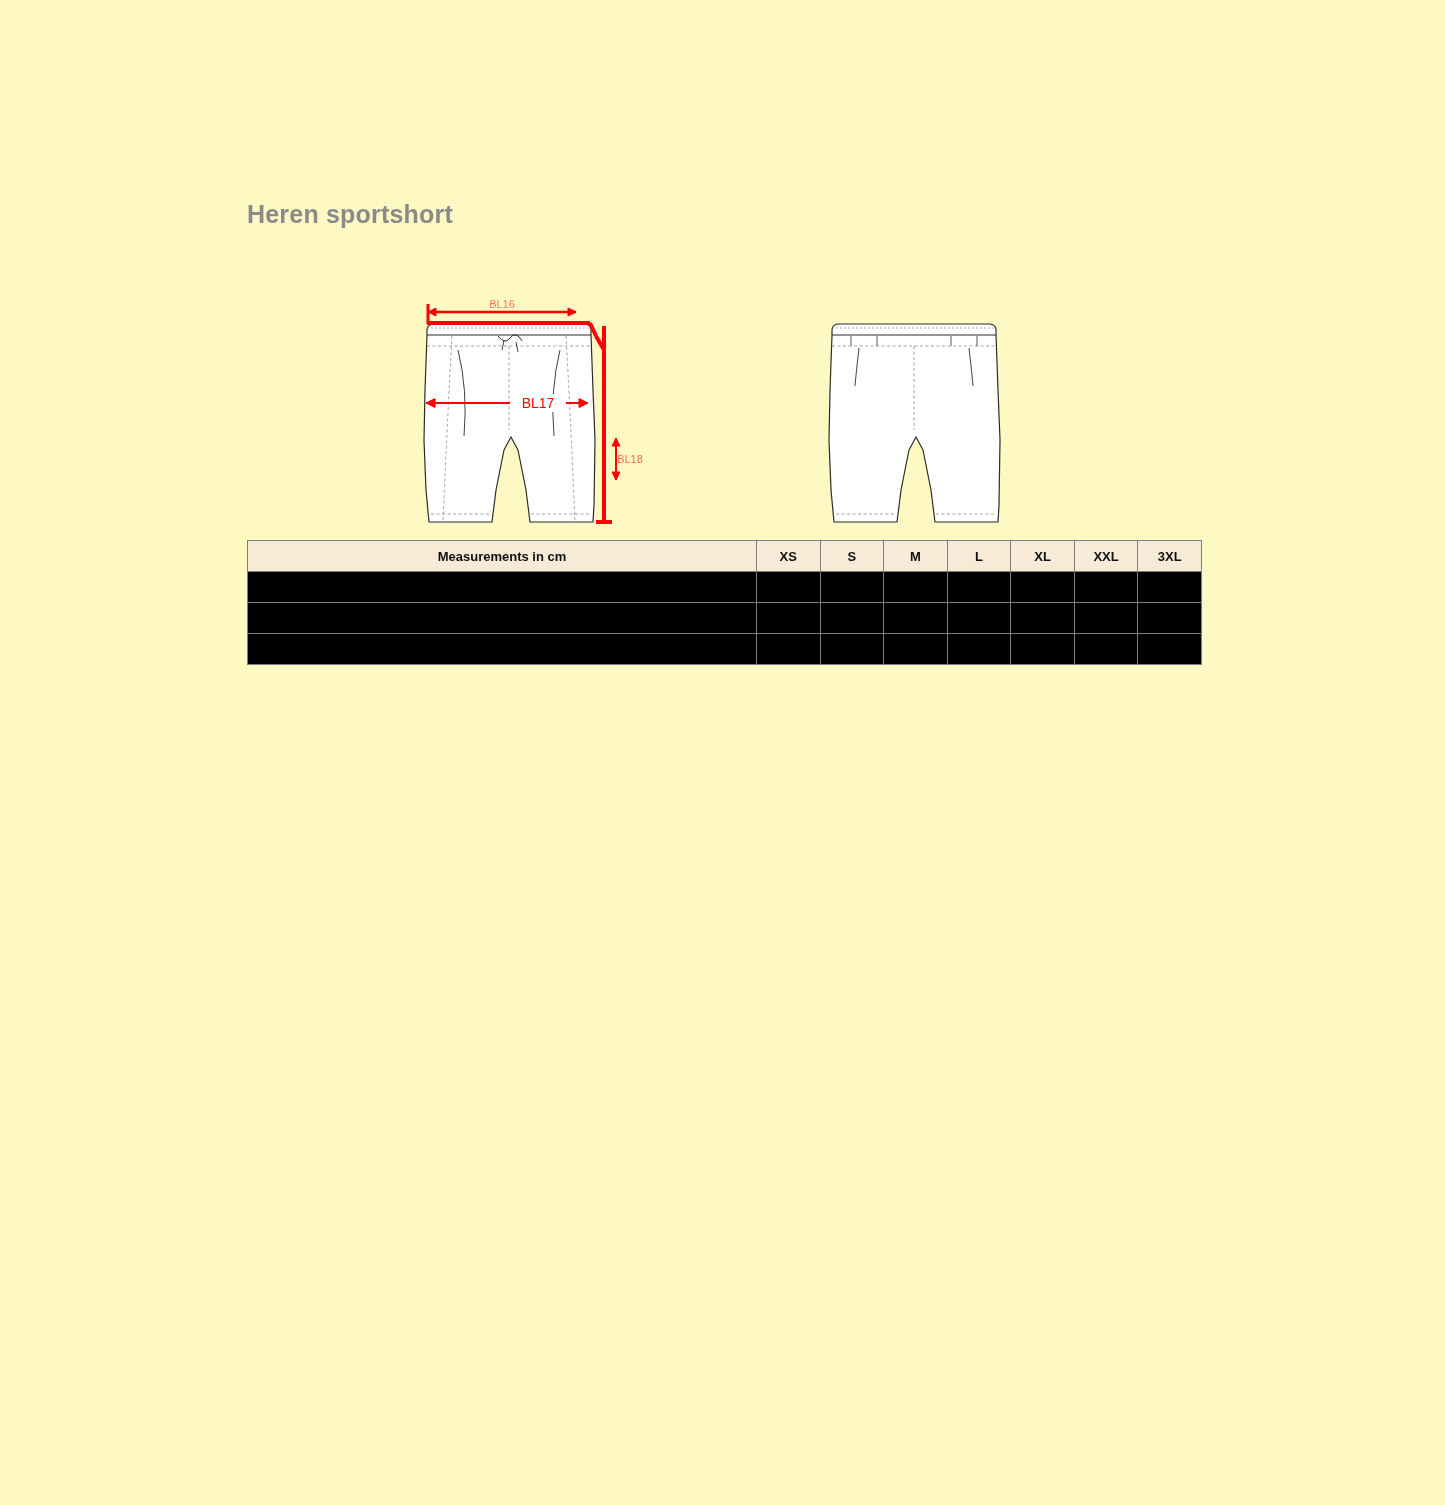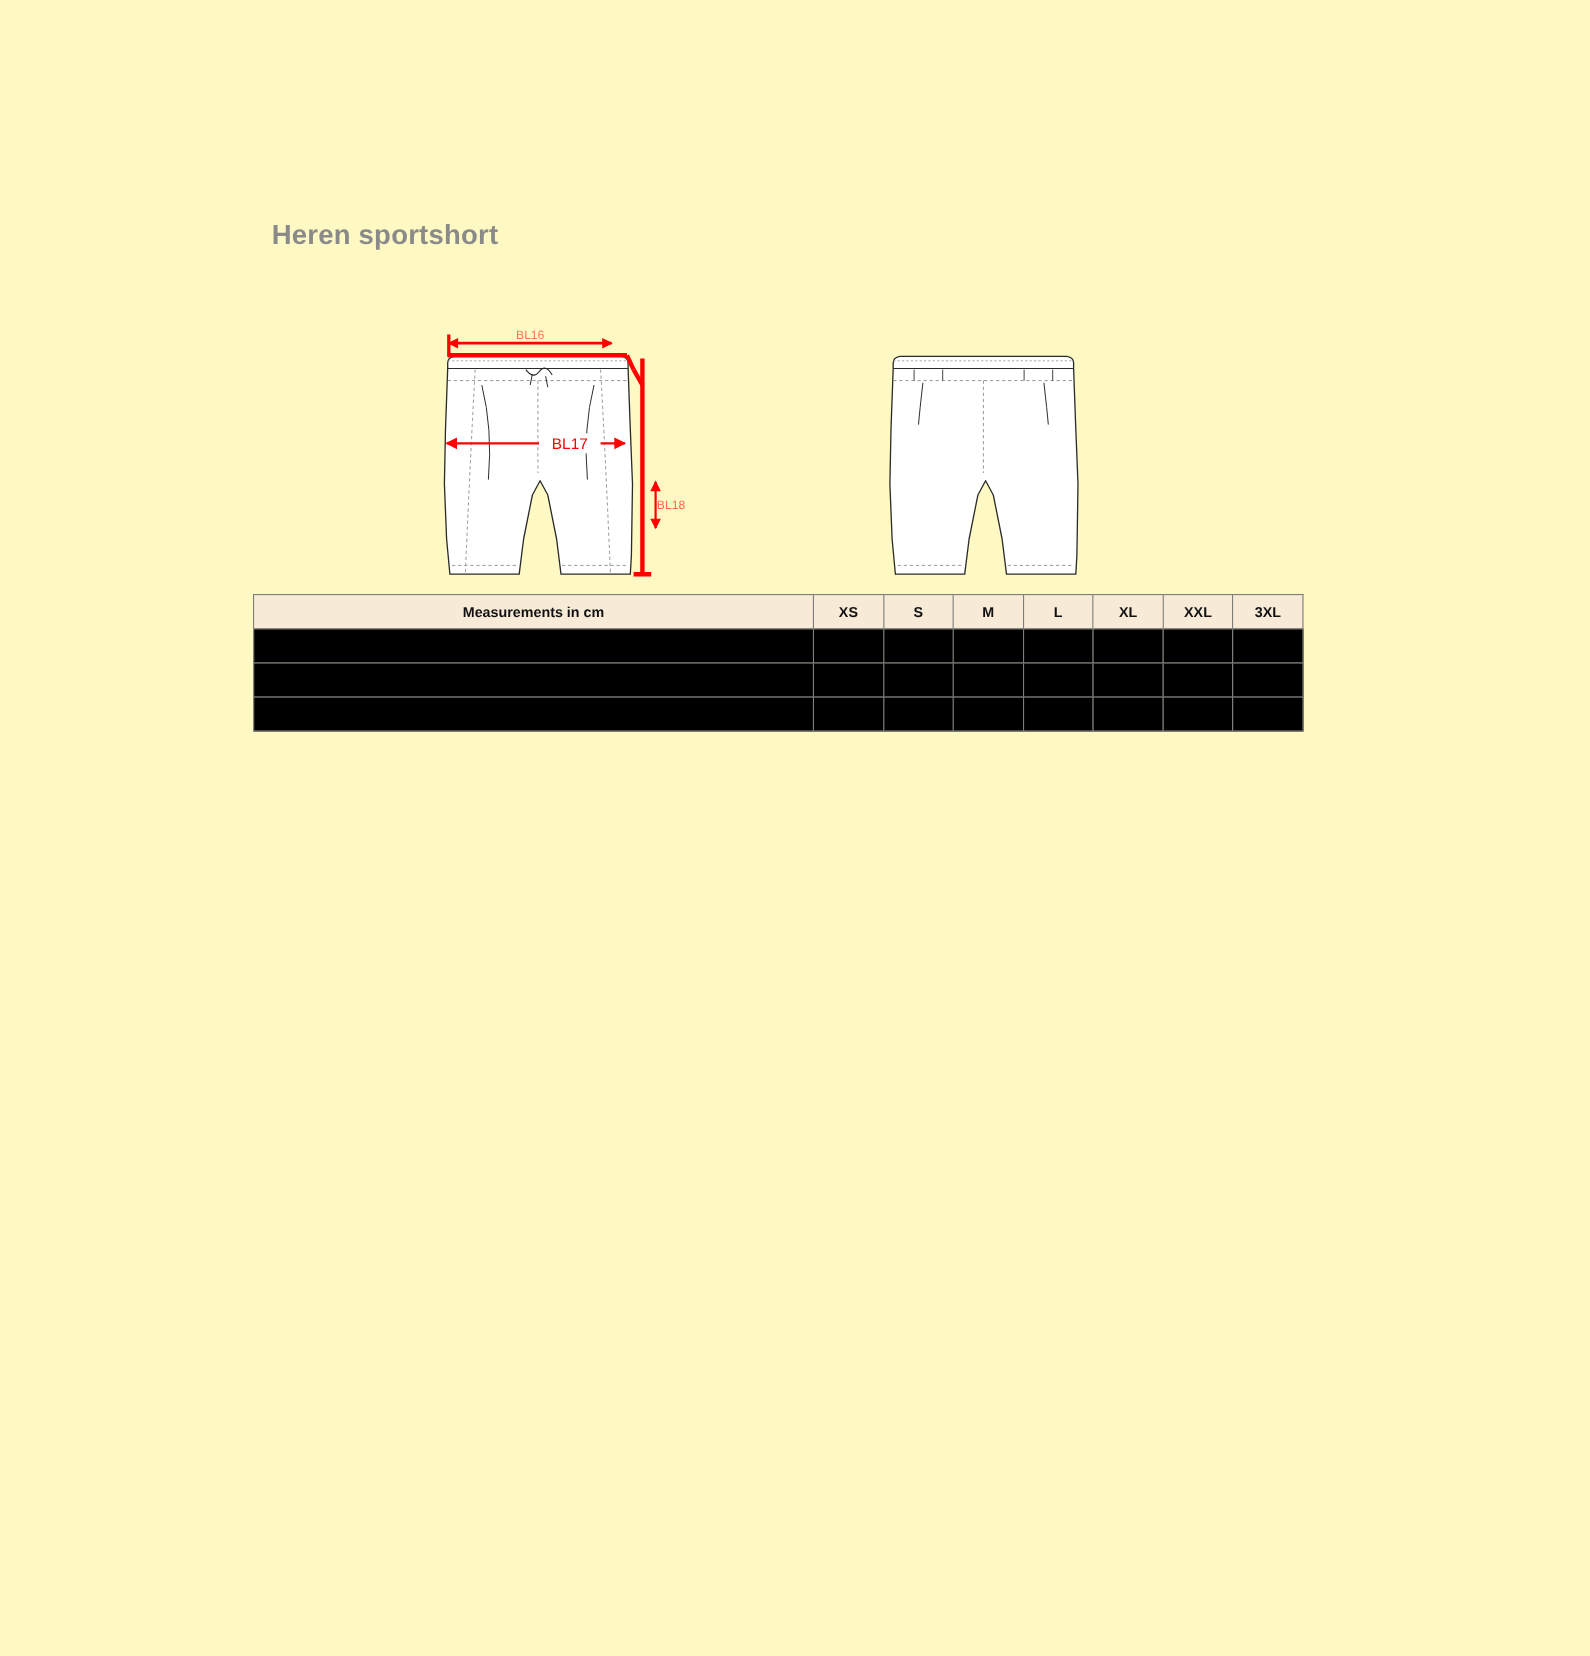--- a/index.html
+++ b/index.html
@@ -29,31 +29,31 @@
     font-size: 25px;
     font-weight: bold;
     color: #8a8a8a;
     letter-spacing: 0.2px;
     white-space: nowrap;
   }
 
   
   .illus {
     position: absolute;
-    left: 360px;
+    left: 380px;
     top: 290px;
     width: 660px;
     height: 245px;
   }
   .illus svg { display: block; }
 
   
   .table-wrap {
     position: absolute;
-    left: 230px;
+    left: 247px;
     top: 540px;
     width: 908px;
   }
   table.size-table {
     border-collapse: collapse;
     width: 955px;
     table-layout: fixed;
   }
   table.size-table th,
   table.size-table td {

